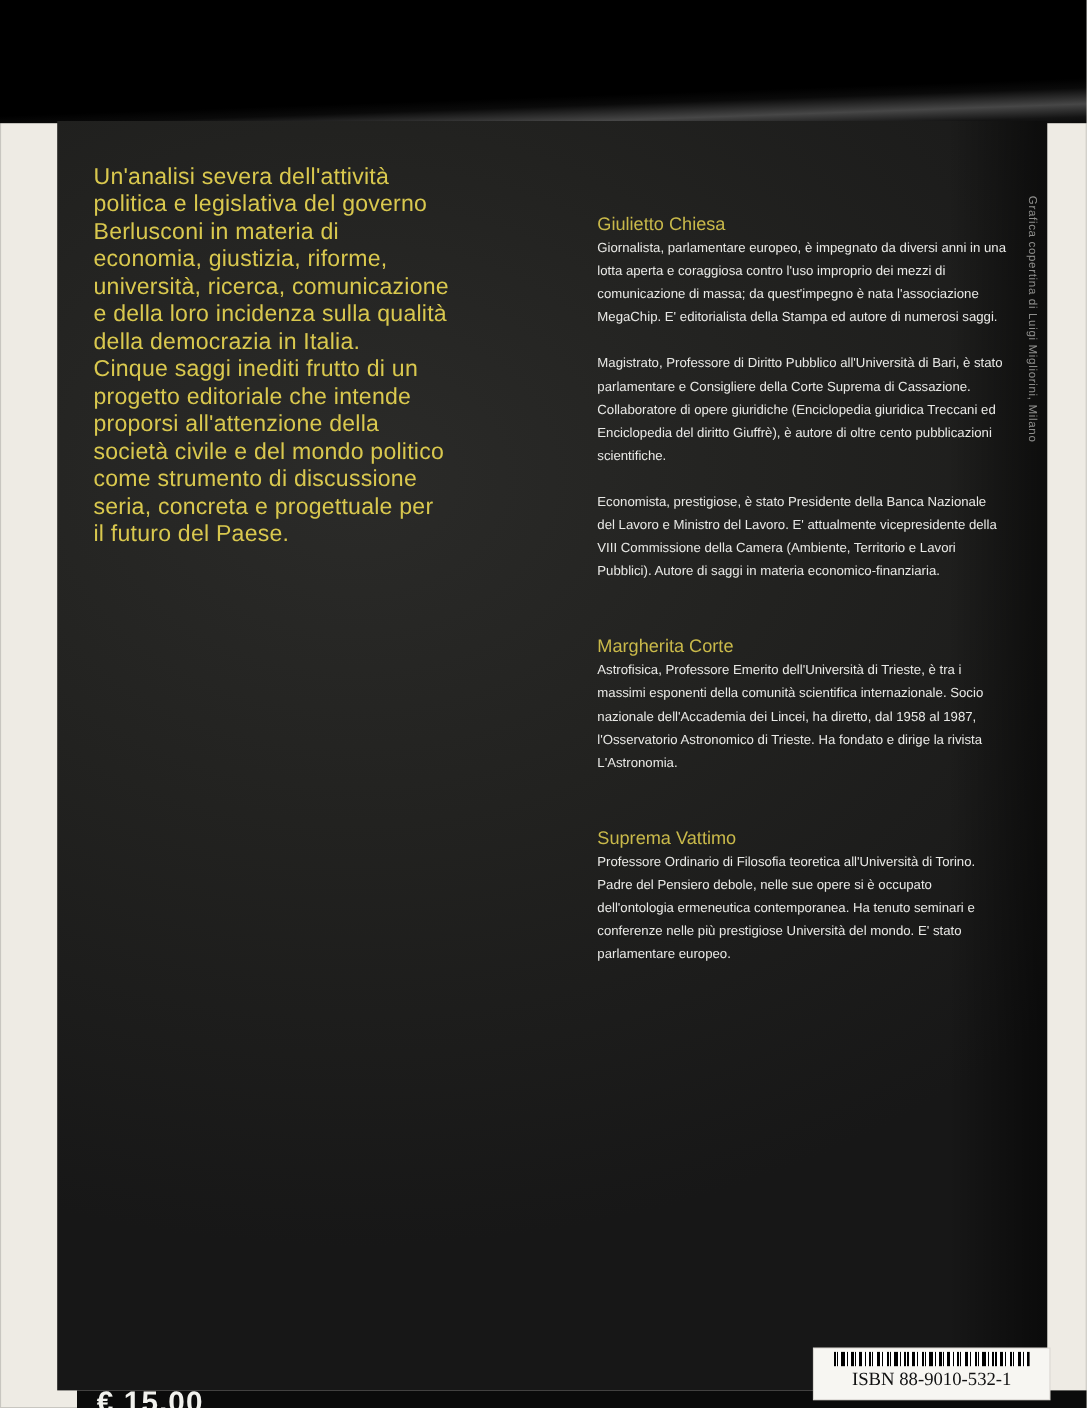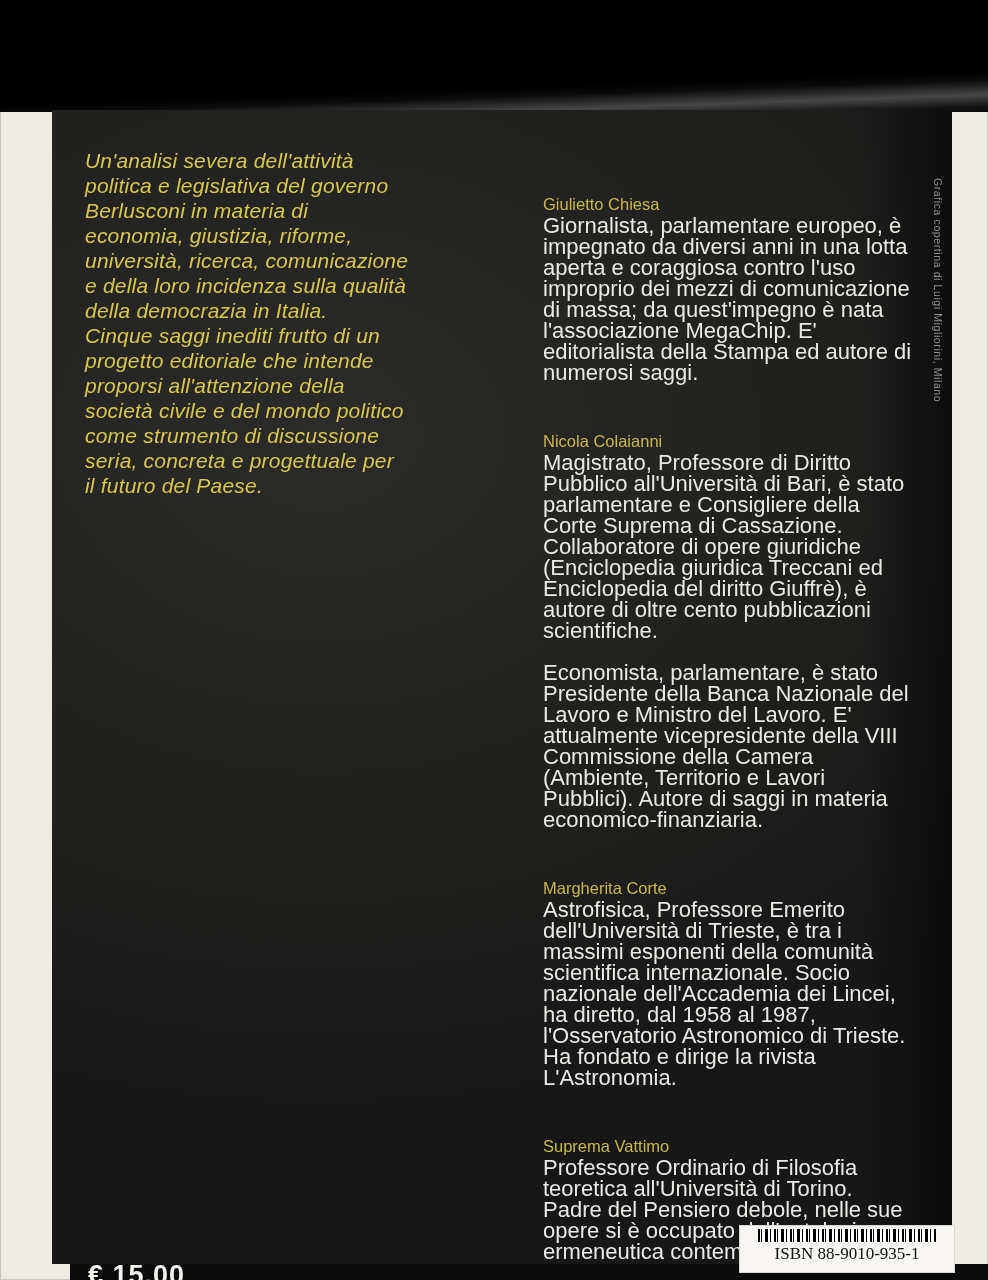--- a/index.html
+++ b/index.html
@@ -29,39 +29,38 @@
       linear-gradient(to right, rgba(0,0,0,0) 90%, rgba(0,0,0,0.5) 99%),
       radial-gradient(ellipse 900px 700px at 30% 28%, #2b2b29 0%, #222220 45%, #171717 100%);
   }
   .blurb {
     position: absolute;
     left: 33px; top: 38px;
     width: 370px;
     color: #d9c84e;
     font-size: 21px;
     line-height: 25px;
-    font-style: italic;
     white-space: pre-line;
     letter-spacing: 0.2px;
   }
   .authors {
     position: absolute;
     left: 491px; top: 36px;
     width: 372px;
   }
   .author-block { margin-bottom: 21px; }
   .author-name {
     color: #c9b94a;
     font-size: 16.5px;
     line-height: 21px;
     margin-top: 48px;
   }
   .author-bio {
     color: #e9e9e6;
-    font-size: 22px;
+    font-size: 12px;
     line-height: 21px;
   }
   .credit {
     position: absolute;
     right: 8px; top: 68px;
     writing-mode: vertical-rl;
     color: #8f8f8d;
     font-size: 10.5px;
     letter-spacing: 0.6px;
   }
@@ -131,26 +130,25 @@
 seria, concreta e progettuale per
 il futuro del Paese.</div>
 
     <div class="authors">
   <div class="author-block">
     <div class="author-name">Giulietto Chiesa</div>
     <div class="author-bio">Giornalista, parlamentare europeo, è impegnato da diversi anni in una lotta aperta e coraggiosa contro l'uso improprio dei mezzi di comunicazione di massa; da quest'impegno è nata l'associazione MegaChip. E' editorialista della Stampa ed autore di numerosi saggi.</div>
   </div>
 
   <div class="author-block">
-    <div class="author-name">Nicola Colaianni</div>
     <div class="author-bio">Magistrato, Professore di Diritto Pubblico all'Università di Bari, è stato parlamentare e Consigliere della Corte Suprema di Cassazione. Collaboratore di opere giuridiche (Enciclopedia giuridica Treccani ed Enciclopedia del diritto Giuffrè), è autore di oltre cento pubblicazioni scientifiche.</div>
   </div>
 
   <div class="author-block">
-    <div class="author-bio">Economista, parlamentare, è stato Presidente della Banca Nazionale del Lavoro e Ministro del Lavoro. E' attualmente vicepresidente della VIII Commissione della Camera (Ambiente, Territorio e Lavori Pubblici). Autore di saggi in materia economico-finanziaria.</div>
+    <div class="author-bio">Economista, prestigiose, è stato Presidente della Banca Nazionale del Lavoro e Ministro del Lavoro. E' attualmente vicepresidente della VIII Commissione della Camera (Ambiente, Territorio e Lavori Pubblici). Autore di saggi in materia economico-finanziaria.</div>
   </div>
 
   <div class="author-block">
     <div class="author-name">Margherita Corte</div>
     <div class="author-bio">Astrofisica, Professore Emerito dell'Università di Trieste, è tra i massimi esponenti della comunità scientifica internazionale. Socio nazionale dell'Accademia dei Lincei, ha diretto, dal 1958 al 1987, l'Osservatorio Astronomico di Trieste. Ha fondato e dirige la rivista L'Astronomia.</div>
   </div>
 
   <div class="author-block">
     <div class="author-name">Suprema Vattimo</div>
     <div class="author-bio">Professore Ordinario di Filosofia teoretica all'Università di Torino. Padre del Pensiero debole, nelle sue opere si è occupato dell'ontologia ermeneutica contemporanea. Ha tenuto seminari e conferenze nelle più prestigiose Università del mondo. E' stato parlamentare europeo.</div>
@@ -159,16 +157,16 @@
 
     <div class="credit">Grafica copertina di Luigi Migliorini, Milano</div>
   </div>
 
   <div class="price">€ 15,00</div>
 
   <div class="bottom-strip"></div>
 
   <div class="isbn-box">
     <div class="barcode"></div>
-    <div class="isbn">ISBN 88-9010-935-1</div>
+    <div class="isbn">ISBN 88-9010-532-1</div>
   </div>
 
 </div>
 
 </body></html>

